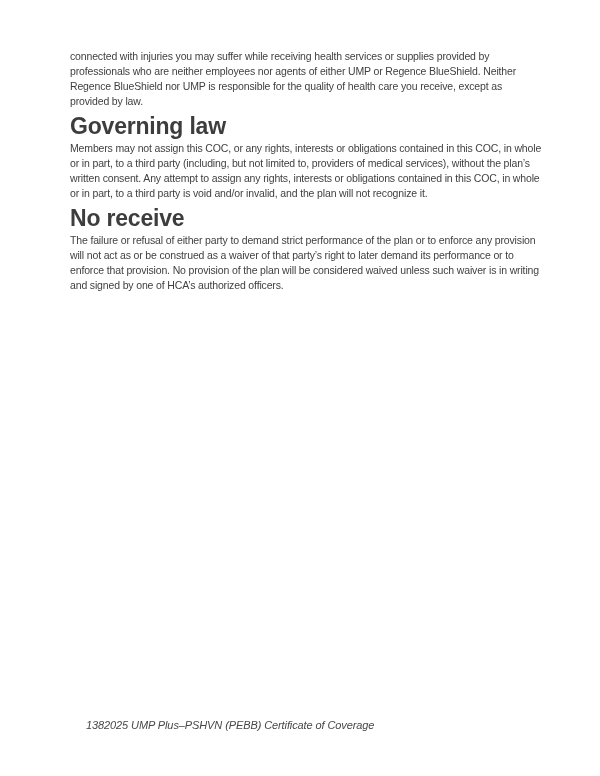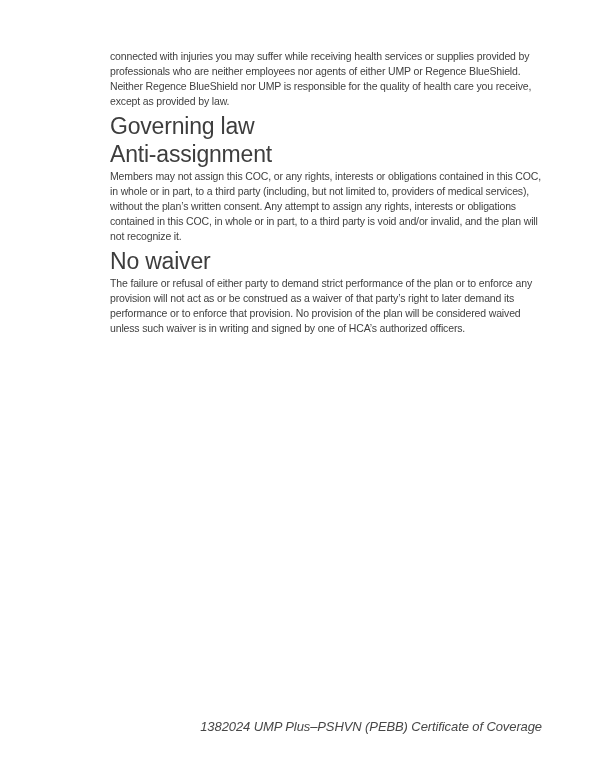--- a/index.html
+++ b/index.html
@@ -14,71 +14,69 @@
     width:600px;
     height:776px;
     background:var(--page-bg);
     font-family:"Liberation Sans","DejaVu Sans",sans-serif;
     color:var(--body-text);
     overflow:hidden;
     box-sizing:border-box;
   }
   .content{
     padding:49px 58px 0 70px;
-    margin-left:40px;
   }
   p.body-para{
     margin:0 0 4px 0;
     font-size:10.5px;
     line-height:15px;
     letter-spacing:-0.15px;
     color:var(--body-text);
     text-align:left;
   }
   h1.section-heading{
     margin:0 0 2px 0;
     font-size:23px;
     line-height:26px;
-    font-weight:400;
+    font-weight:700;
     letter-spacing:-0.2px;
     color:var(--heading-text);
   }
   .footer{
     position:absolute;
     left:86px;
     right:58px;
     top:719px;
     display:flex;
-    justify-content:flex-end;
+    justify-content:flex-start;
     align-items:baseline;
-    font-size:13px;
+    font-size:11px;
     font-style:italic;
     color:var(--footer-text);
     letter-spacing:-0.1px;
   }
 </style>
 </head>
 <body>
 
 <div class="page">
   <div class="content">
 
     <p class="body-para">connected with injuries you may suffer while receiving health services or supplies provided by professionals who are neither employees nor agents of either UMP or Regence BlueShield. Neither Regence BlueShield nor UMP is responsible for the quality of health care you receive, except as provided by law.</p>
 
 
     <h1 class="section-heading">Governing law</h1>
 
 
-    <h1 class="section-heading">Anti-assignment</h1>
 
     <p class="body-para">Members may not assign this COC, or any rights, interests or obligations contained in this COC, in whole or in part, to a third party (including, but not limited to, providers of medical services), without the plan’s written consent. Any attempt to assign any rights, interests or obligations contained in this COC, in whole or in part, to a third party is void and/or invalid, and the plan will not recognize it.</p>
 
-    <h1 class="section-heading">No waiver</h1>
+    <h1 class="section-heading">No receive</h1>
 
     <p class="body-para">The failure or refusal of either party to demand strict performance of the plan or to enforce any provision will not act as or be construed as a waiver of that party’s right to later demand its performance or to enforce that provision. No provision of the plan will be considered waived unless such waiver is in writing and signed by one of HCA’s authorized officers.</p>
 
   </div>
 
   <div class="footer">
     <span>138</span>
-    <span>2024 UMP Plus–PSHVN (PEBB) Certificate of Coverage</span>
+    <span>2025 UMP Plus–PSHVN (PEBB) Certificate of Coverage</span>
   </div>
 </div>
 
 </body></html>

